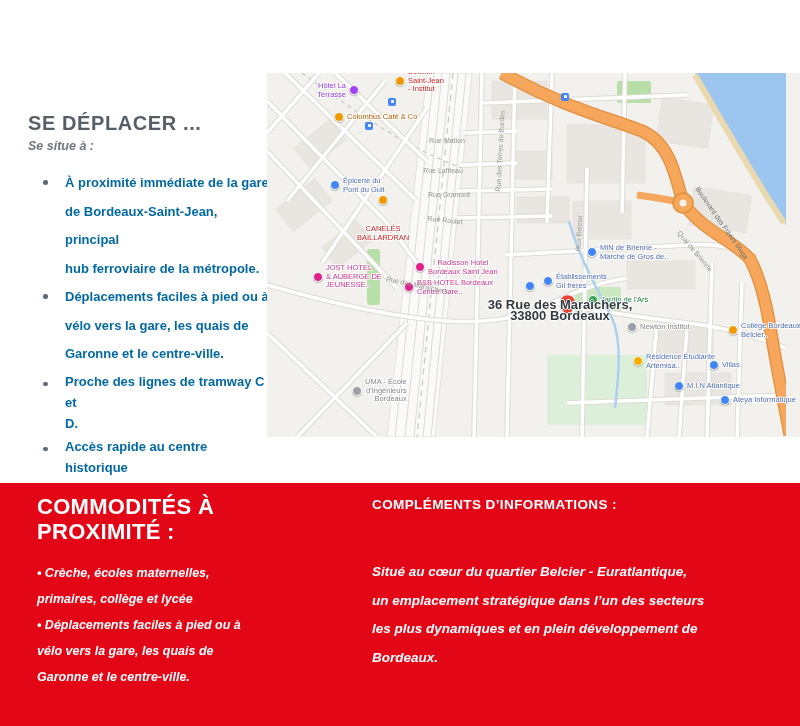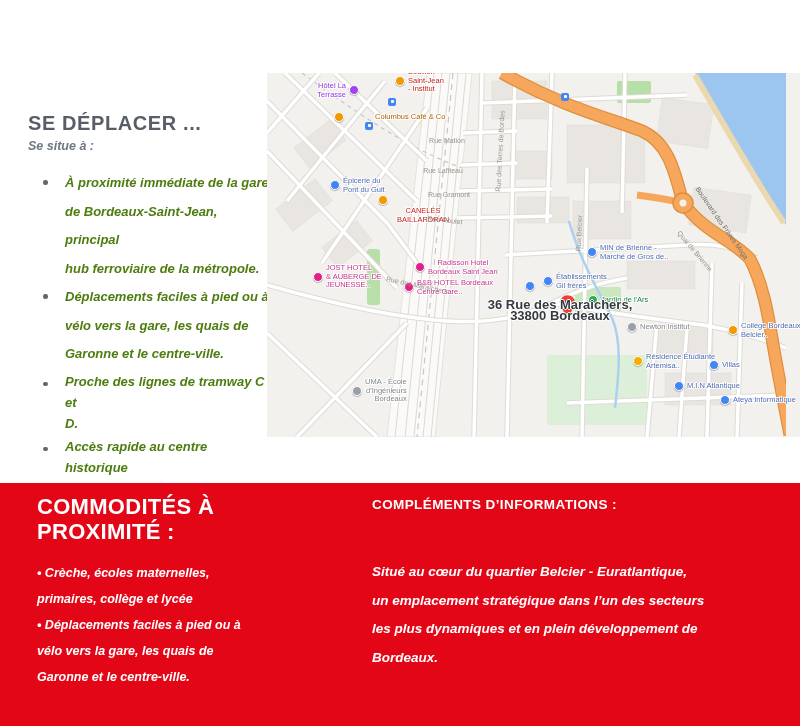--- a/index.html
+++ b/index.html
@@ -3,39 +3,39 @@
 <meta charset="utf-8">
 <style>
   html,body{margin:0;padding:0;}
   body{width:800px;height:726px;background:#ffffff;position:relative;overflow:hidden;
        font-family:"Liberation Sans",sans-serif;}
   
   .move{position:absolute;left:28px;top:112px;width:242px;}
   .move-h{font-size:20px;font-weight:700;color:#565e68;letter-spacing:.6px;margin:0;}
   .move-sub{font-style:italic;font-weight:600;font-size:12.5px;color:#6f7780;margin-top:4px;}
   .move-list{margin:16px 0 0 0;padding:0;list-style:none;}
-  .move-list li{position:relative;padding-left:37px;color:#4d7c0f;font-style:italic;
+  .move-list li{position:relative;padding-left:37px;color:#0369a1;
                 font-weight:600;font-size:13px;}
   .move-list li .dot{position:absolute;left:15px;top:11px;width:4.5px;height:4.5px;
                 border-radius:50%;background:#5f6771;}
   li.loose .ln{line-height:28.5px;}
   li.tight .ln{line-height:21px;}
   li.tight{margin-top:2px;}
   
   .map{position:absolute;left:267px;top:73px;width:626px;height:364px;overflow:hidden;background:#f3f1ee;}
   .map svg{position:absolute;left:0;top:0;}
   #map-overlay{position:absolute;left:0;top:0;width:100%;height:100%;}
   .poi{position:absolute;width:0;height:0;}
   .mkr{position:absolute;left:-5px;top:-5px;width:10px;height:10px;border-radius:50%;
        border:1.5px solid #fff;box-sizing:border-box;box-shadow:0 1px 1px rgba(0,0,0,.25);}
   .plbl{position:absolute;font-size:7.5px;line-height:8.5px;white-space:nowrap;
         text-shadow:-1px 0 0 #fff,1px 0 0 #fff,0 -1px 0 #fff,0 1px 0 #fff,1px 1px 0 #fff,-1px -1px 0 #fff;}
   .plbl.right{left:8px;top:50%;transform:translateY(-50%);}
   .plbl.left{right:8px;top:50%;transform:translateY(-50%);text-align:right;}
-  .plbl.below{top:7px;left:50%;transform:translateX(-50%);text-align:center;margin-left:40px;}
+  .plbl.below{top:25px;left:50%;transform:translateX(-50%);text-align:center;}
   .stl{position:absolute;font-size:7px;color:#98948e;white-space:nowrap;
        transform:translate(-50%,-50%) rotate(var(--r,0deg));}
   .stl.onroad{color:#6d6d6d;}
   .tr{position:absolute;width:8px;height:8px;margin:-4px 0 0 -4px;background:#4285f4;border-radius:2px;}
   .tr::after{content:"";position:absolute;left:2.5px;top:1.5px;width:3px;height:3.5px;
        background:#fff;border-radius:1px;}
   .gpin{position:absolute;transform:translate(-50%,-100%);}
   .pinlbl{position:absolute;transform:translate(-50%,0);top:5px;font-size:13px;font-weight:700;
        color:#333a40;line-height:10.5px;text-align:center;white-space:nowrap;
        text-shadow:-1px 0 0 #fff,1px 0 0 #fff,0 -1px 0 #fff,0 1px 0 #fff;}
@@ -202,21 +202,21 @@
       <div class="poi" style="left: 133px; top: 8px;">
         <div class="mkr" style="background: rgb(242, 153, 0);"></div>
         <div class="plbl right" style="color: rgb(197, 34, 31);">
           <div>Bouillon</div>
           <div>Saint-Jean</div>
           <div>- Institut</div>
         </div>
       </div>
       <div class="poi" style="left: 72px; top: 44px;">
         <div class="mkr" style="background: rgb(242, 153, 0);"></div>
-        <div class="plbl right" style="color: rgb(176, 96, 0); margin-left: 28px;">
+        <div class="plbl right" style="color: rgb(176, 96, 0);">
           <div>Columbus Café &amp; Co</div>
         </div>
       </div>
       <div class="poi" style="left: 68px; top: 112px;">
         <div class="mkr" style="background: rgb(66, 133, 244);"></div>
         <div class="plbl right" style="color: rgb(77, 108, 181);">
           <div>Épicerie du</div>
           <div>Pont du Guit</div>
         </div>
       </div>

